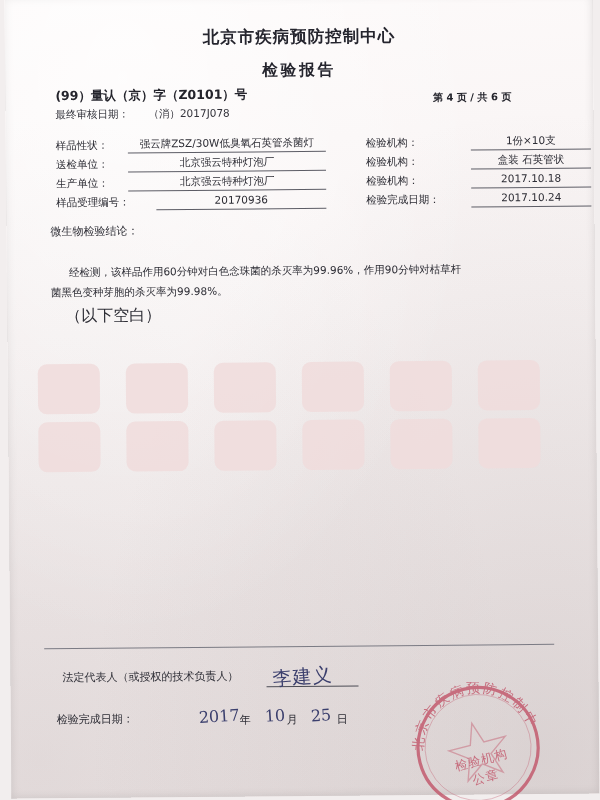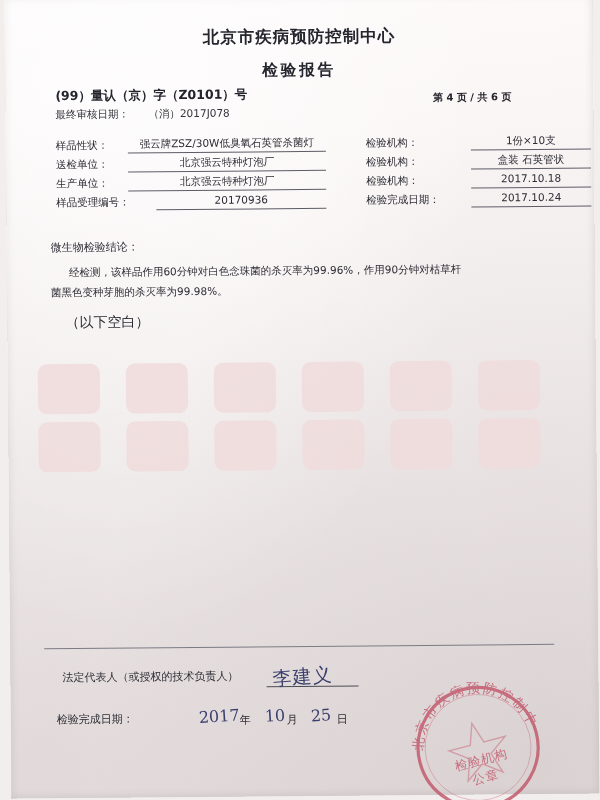--- a/index.html
+++ b/index.html
@@ -157,21 +157,21 @@
   
   .f-qty    { left: 415px; width: 120px; }
   .f-state  { left: 415px; width: 120px; }
   .f-recv   { left: 415px; width: 120px; }
   .f-done   { left: 415px; width: 120px; }
 
   
   .concl-title {
     position: absolute;
     left: 44px;
-    top: 242px;
+    top: 226px;
     font-family: "DejaVu Sans", sans-serif;
     font-size: 11px;
     color: #2c2c34;
   }
   .concl-p1 {
     position: absolute;
     left: 62px;
     top: 264px;
     width: 470px;
     font-family: "DejaVu Sans", sans-serif;
@@ -187,23 +187,22 @@
     font-family: "DejaVu Sans", sans-serif;
     font-size: 10.5px;
     line-height: 20px;
     color: #2c2c34;
   }
   .blank-note {
     position: absolute;
     left: 58px;
     top: 308px;
     font-family: Liberation Serif, serif;
-    font-size: 14px;
-    color: #2c2c34;
-    margin-top: 8px;
+    font-size: 16px;
+    color: #2c2c34;
   }
 
   
   .blob {
     position: absolute;
     background: #f0dcdc;
     border-radius: 9px;
     opacity: 0.85;
   }
 

